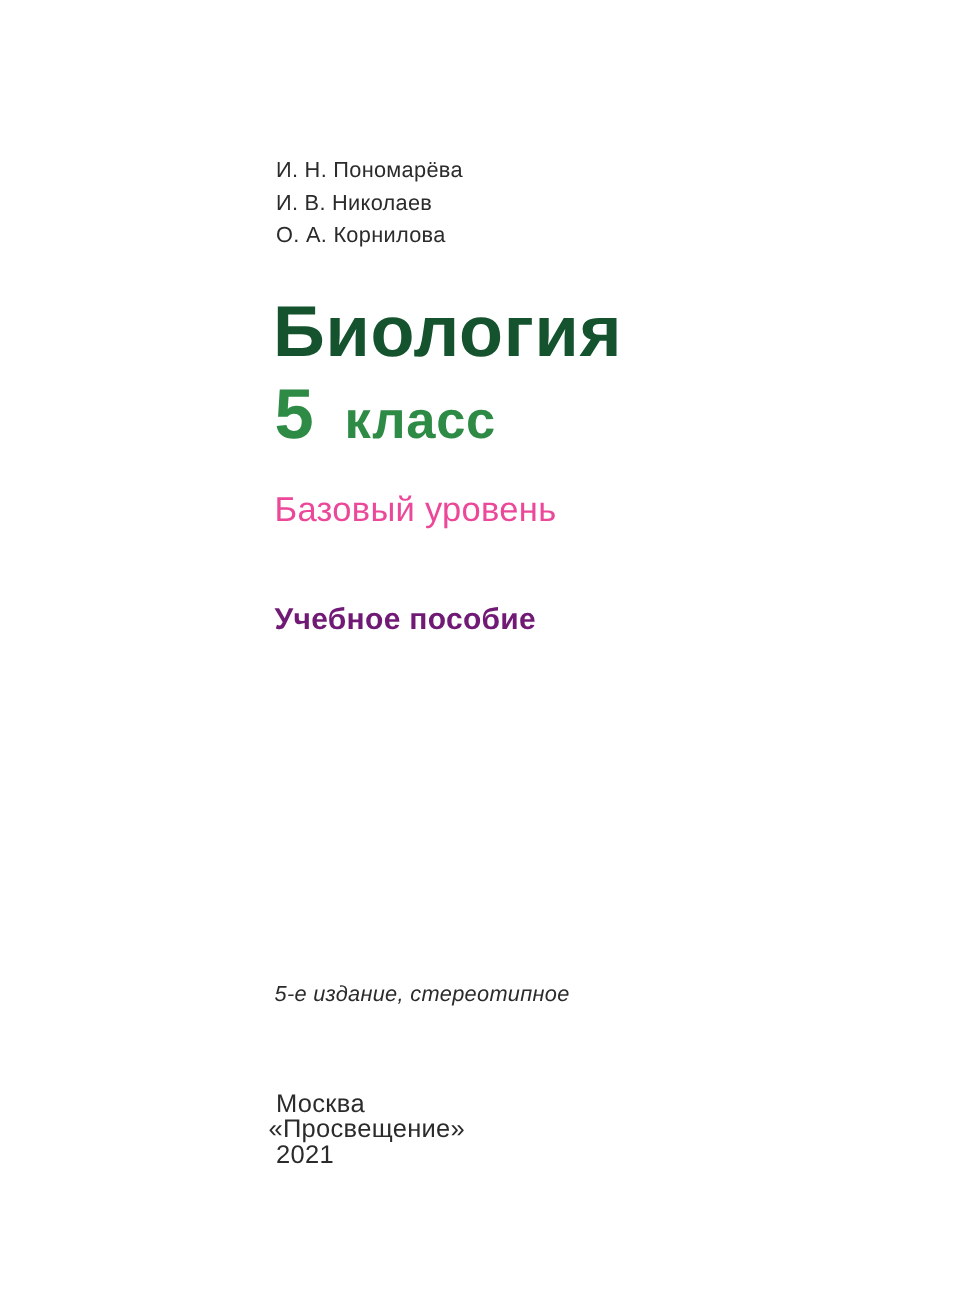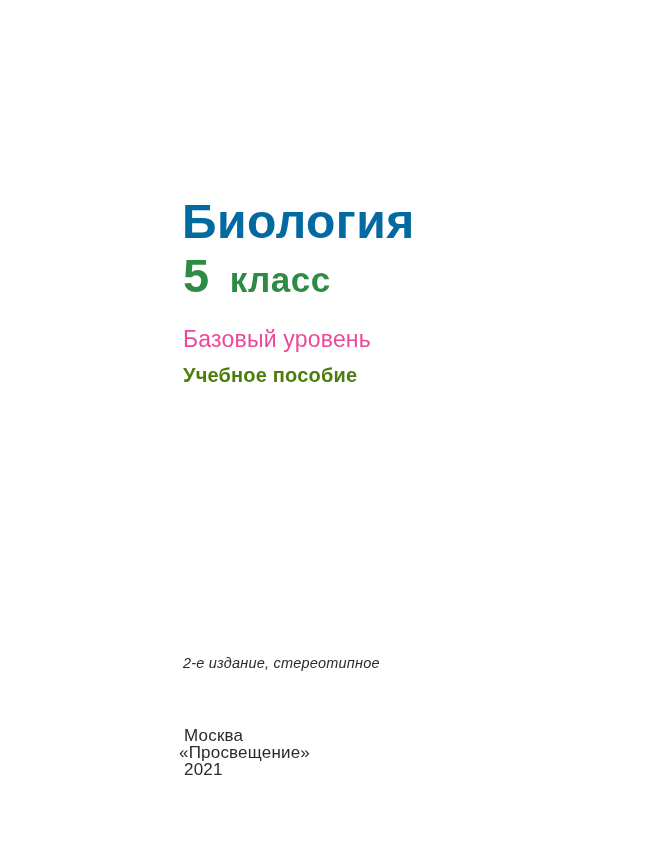--- a/index.html
+++ b/index.html
@@ -45,25 +45,25 @@
     position: absolute;
     left: 183px;
     top: 326px;
     font-size: 23px;
     letter-spacing: 0.2px;
     color: #ec4899;
   }
   .pub-type {
     position: absolute;
     left: 183px;
-    top: 364px;
+    top: 402px;
     font-size: 20px;
     font-weight: bold;
     letter-spacing: 0.2px;
-    color: #4d7c0f;
+    color: #701a75;
   }
   .edition {
     position: absolute;
     left: 183px;
     top: 655px;
     font-size: 14.5px;
     font-style: italic;
     color: #2b2b2b;
     letter-spacing: 0.2px;
   }
@@ -76,33 +76,38 @@
     color: #2b2b2b;
     letter-spacing: 0.2px;
   }
   .imprint .publisher { margin-left: -5px; }
 </style>
 </head>
 <body>
 
 <div class="page">
 
+  <div class="authors">
+    <div>И. Н. Пономарёва</div>
+    <div>И. В. Николаев</div>
+    <div>О. А. Корнилова</div>
+  </div>
 
-  <div class="book-title" style="color: #0369a1;">Биология</div>
+  <div class="book-title" style="color: #14532d;">Биология</div>
 
   <div class="grade-line" style="color: rgb(46, 139, 70);">
     <span class="grade-number">5</span>
     <span class="grade-word">класс</span>
   </div>
 
   <div class="level">Базовый уровень</div>
 
   <div class="pub-type">Учебное пособие</div>
 
-  <div class="edition">2-е издание, стереотипное</div>
+  <div class="edition">5-е издание, стереотипное</div>
 
   <div class="imprint">
     <div class="city">Москва</div>
     <div class="publisher">«Просвещение»</div>
     <div class="year">2021</div>
   </div>
 
 </div>
 
 </body></html>

